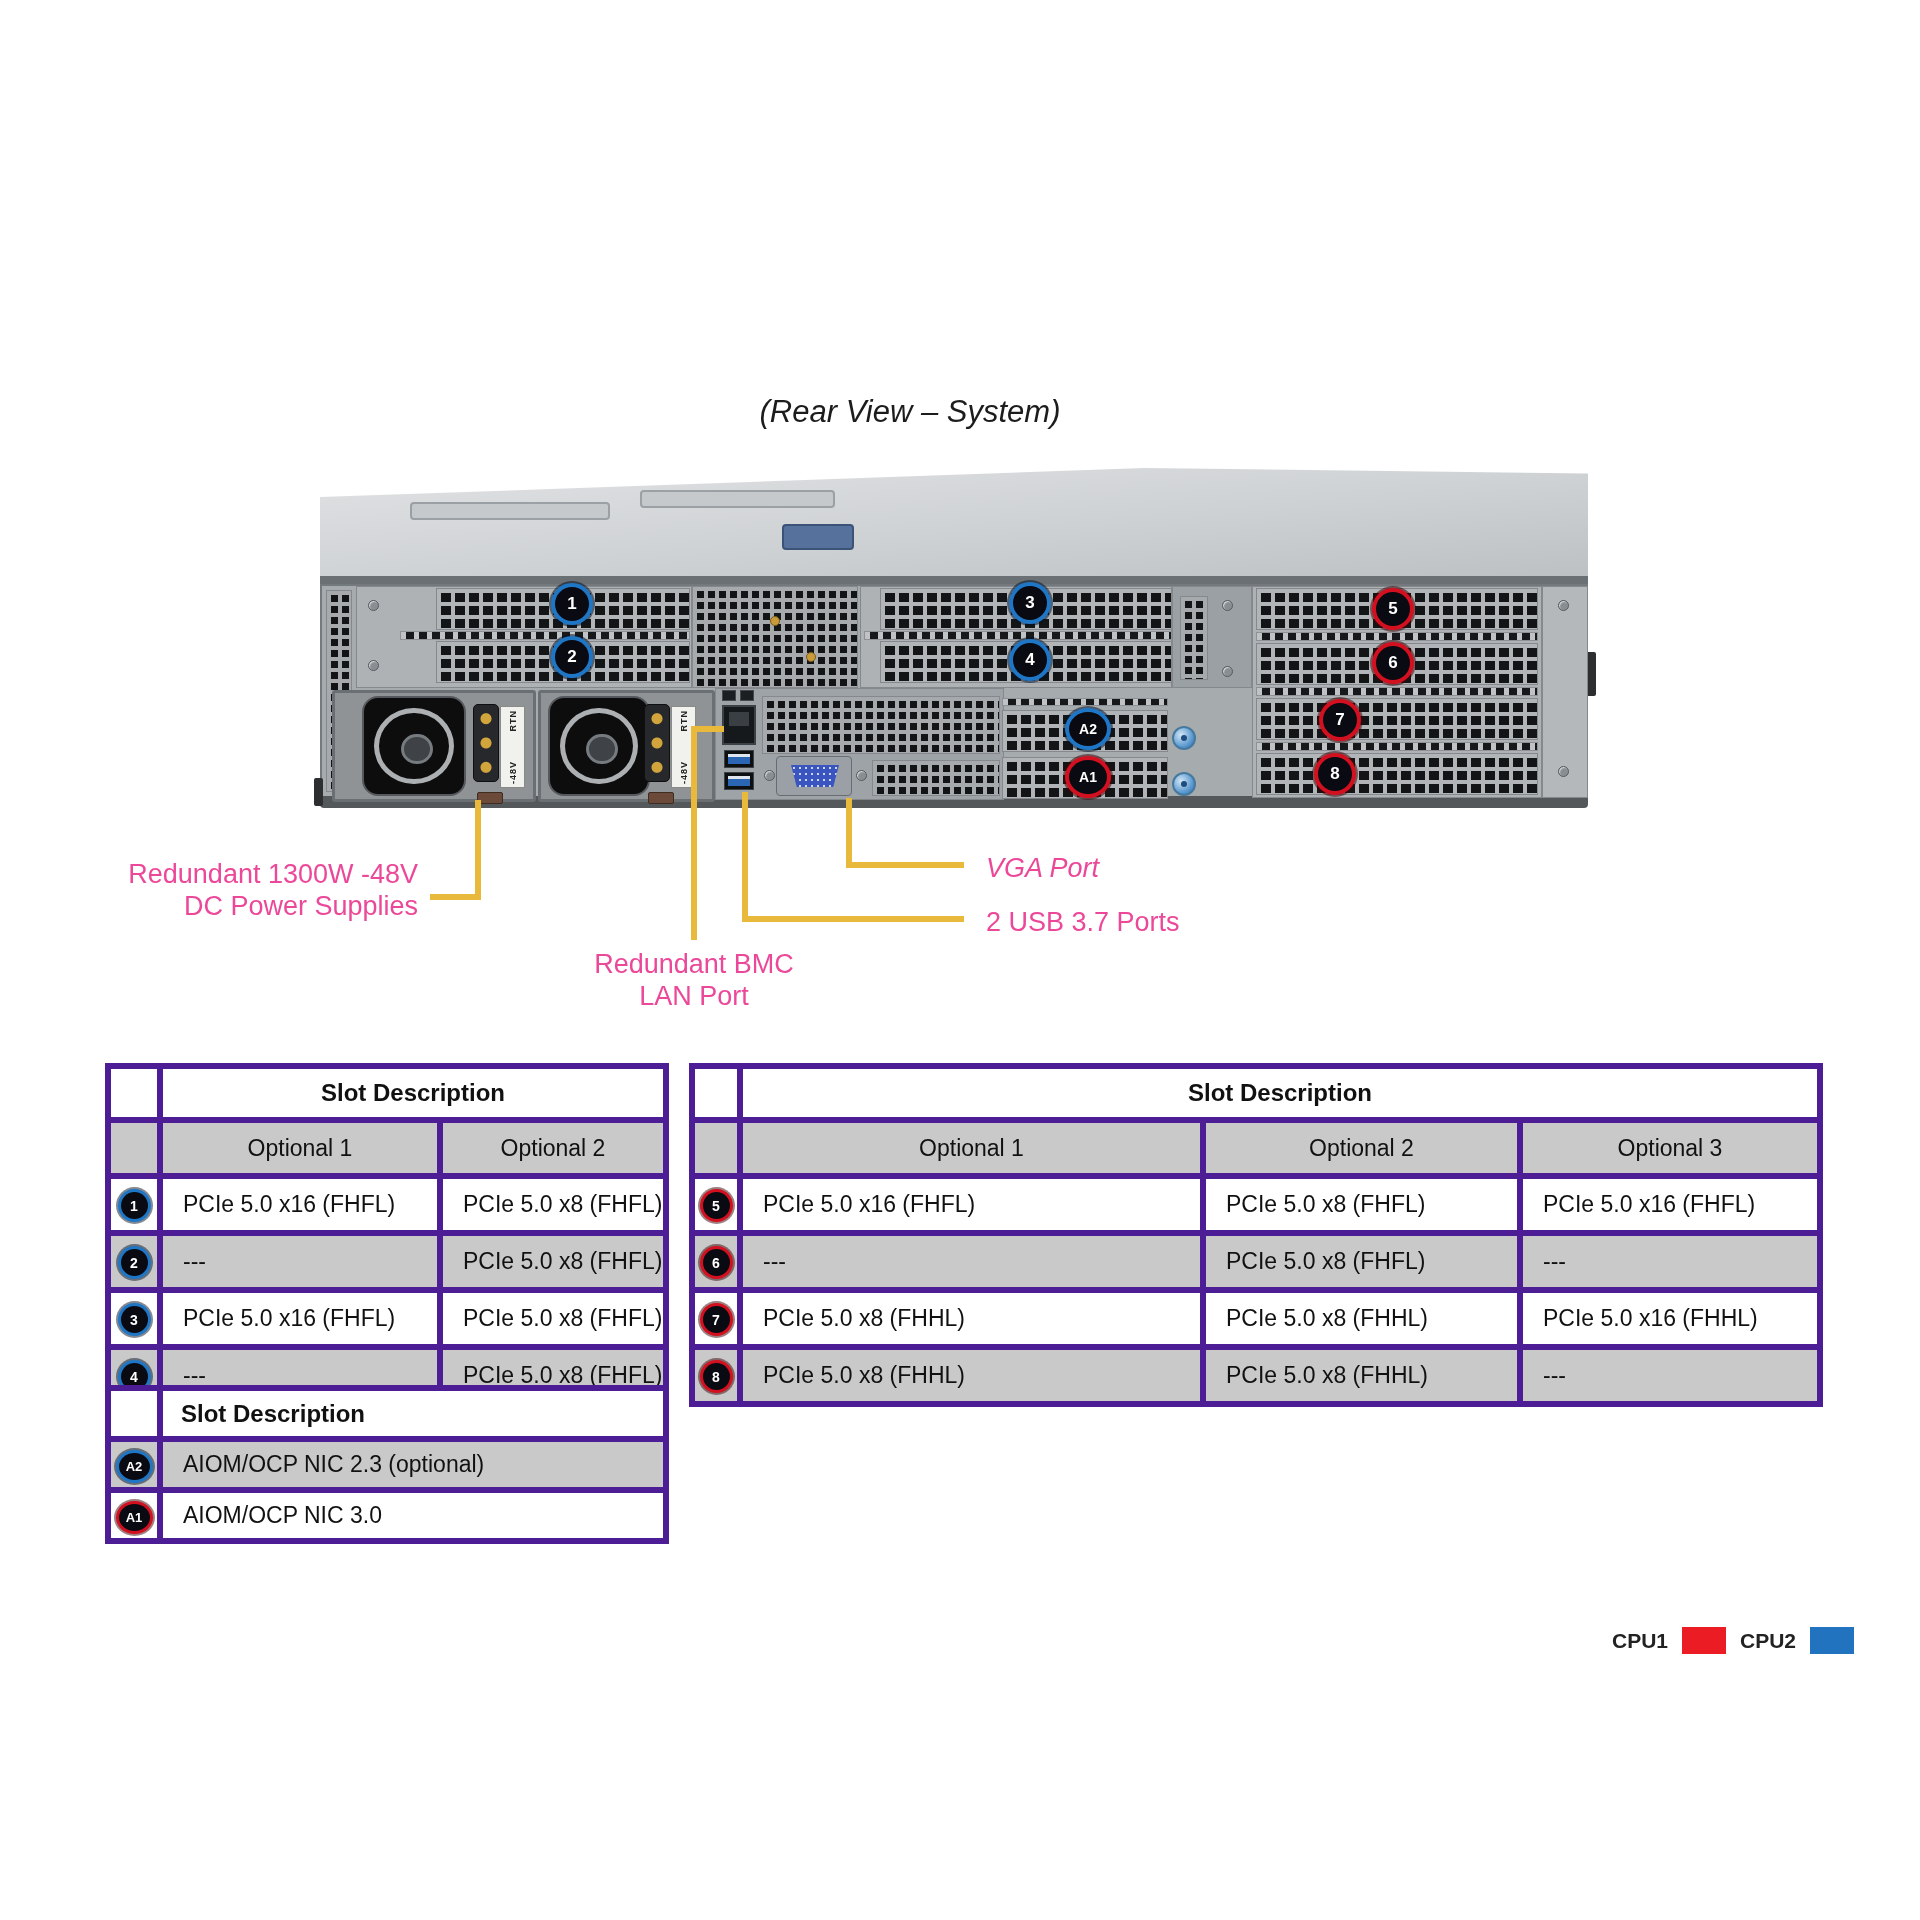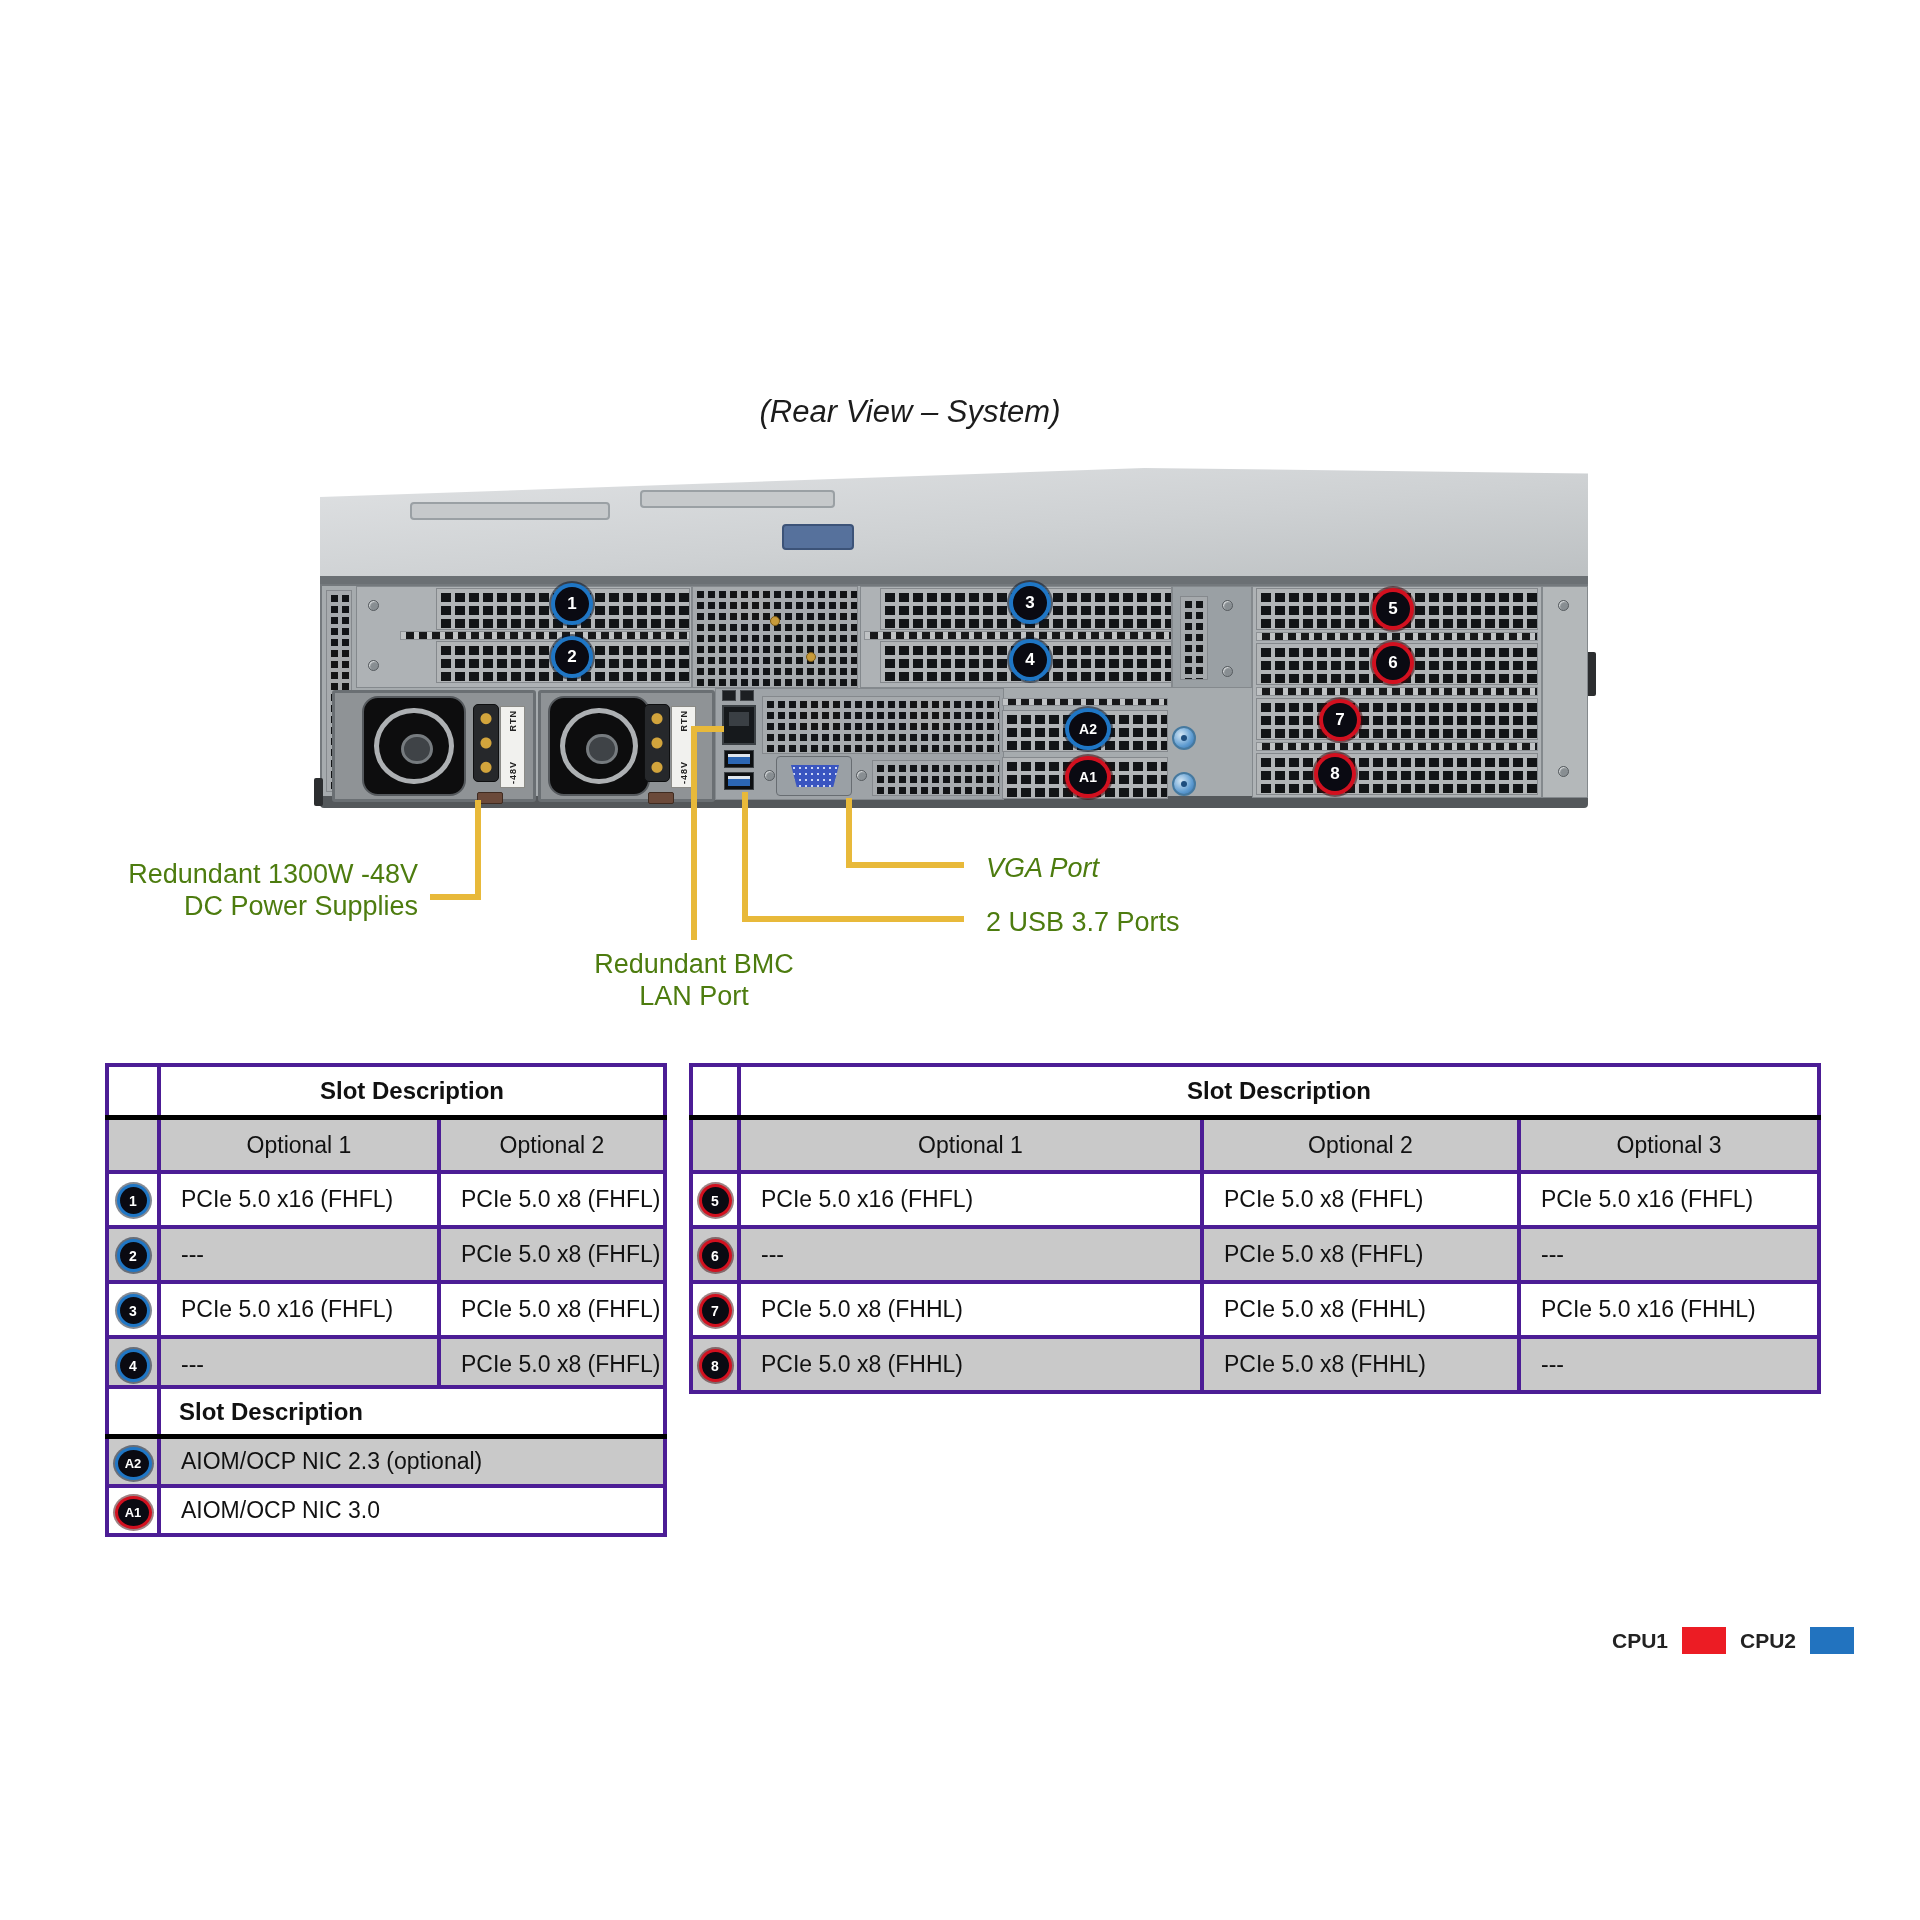--- a/index.html
+++ b/index.html
@@ -62,26 +62,26 @@
   
   .co{position:absolute;width:34px;height:34px;border-radius:50%;background:#0a0a12;
       display:flex;align-items:center;justify-content:center;color:#fff;font-weight:bold;
       font-size:17px;z-index:6;}
   .co.blue{box-shadow:0 0 0 4px #1f76c5,0 0 0 6px rgba(8,20,40,.55);}
   .co.red{box-shadow:0 0 0 4px #d2101f,0 0 0 6px rgba(60,5,10,.55);}
   .co.wide{width:38px;height:34px;border-radius:50%;font-size:14px;}
 
   
   .yline{position:absolute;background:#e8b93a;z-index:8;}
-  .figlabel{position:absolute;font-size:27px;color:#4d7c0f;line-height:32px;z-index:9;}
+  .figlabel{position:absolute;font-size:27px;color:#ec4899;line-height:32px;z-index:9;}
 
   
   table.slot-table{position:absolute;border-collapse:collapse;table-layout:fixed;
       font-size:23px;color:#111;background:#fff;}
-  table.slot-table td{border:4px solid #4c1d95;padding:0;height:51px;vertical-align:middle;}
+  table.slot-table td{border:6px solid #4c1d95;padding:0;height:51px;vertical-align:middle;}
   table.slot-table tr.hrow td{height:48px;border-bottom:5px solid #000;}
   table.slot-table tr.orow td{height:50px;background:#c9c9c9;text-align:center;}
   table.slot-table td.hdr{font-weight:bold;font-size:24px;text-align:center;}
   table.slot-table td.hdrleft{font-weight:bold;font-size:24px;text-align:left;padding-left:18px;}
   table.slot-table td.cell{text-align:left;padding-left:20px;}
   table.slot-table tr.gray td{background:#c9c9c9;}
   table.slot-table td.cocell{text-align:center;}
   .tco{display:inline-flex;width:27px;height:27px;border-radius:50%;background:#0a0a12;
        align-items:center;justify-content:center;color:#fff;font-weight:bold;font-size:14px;}
   .tco.blue{box-shadow:0 0 0 3px #1f76c5,0 0 0 5px rgba(8,20,40,.5);}

